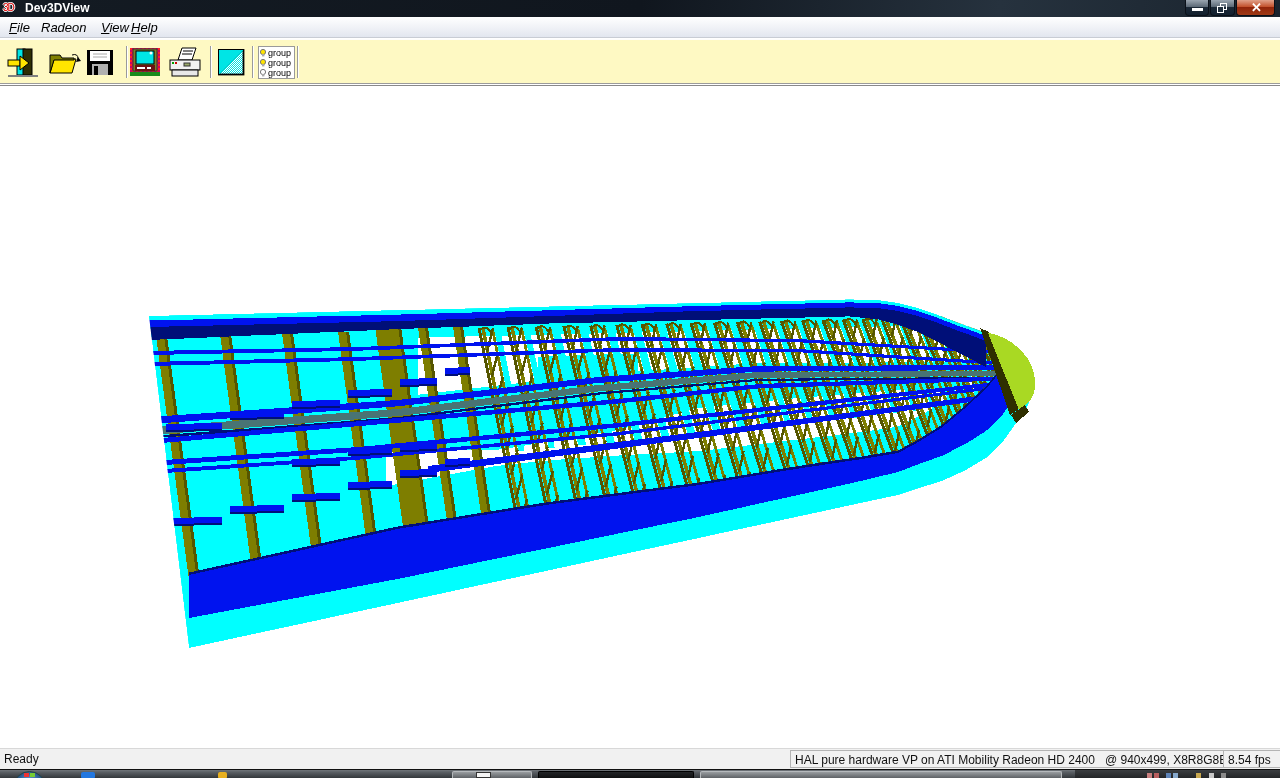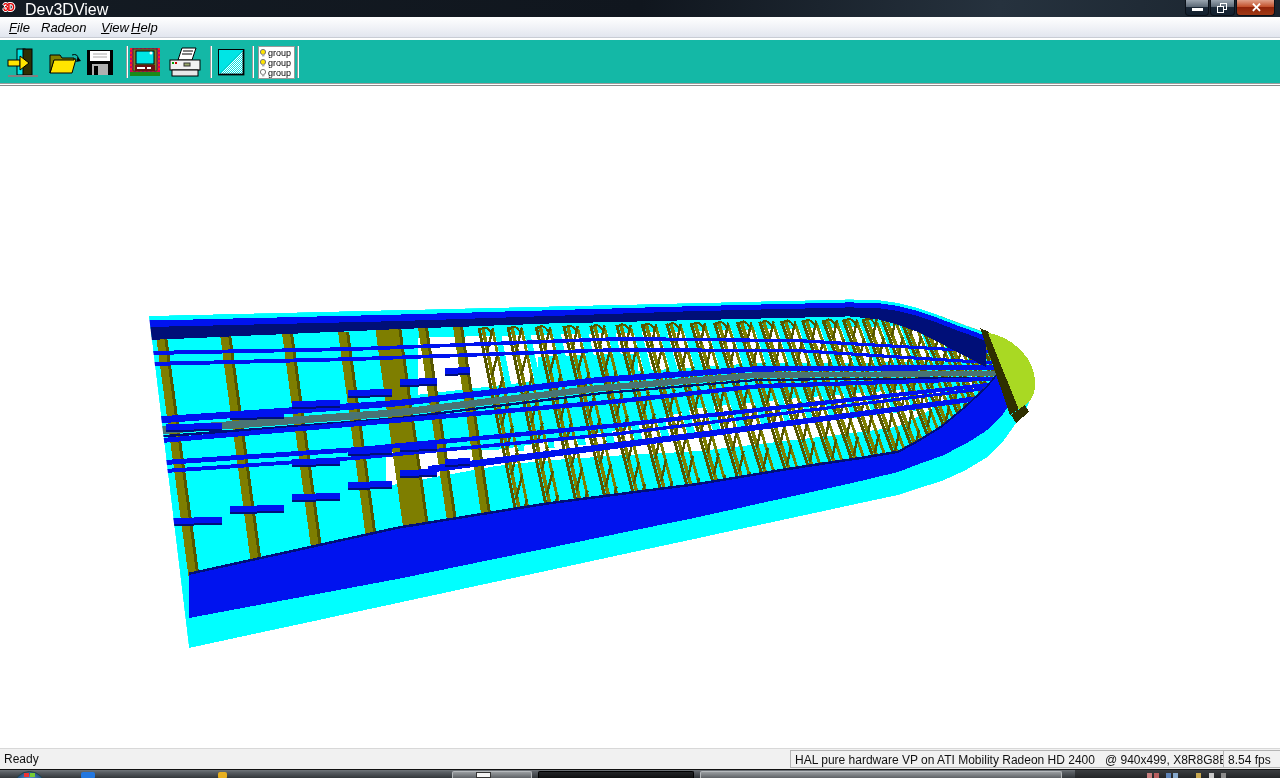--- a/index.html
+++ b/index.html
@@ -1,26 +1,26 @@
 <!DOCTYPE html>
 <html><head><meta charset="utf-8"><style>
 *{margin:0;padding:0;box-sizing:border-box;}
 html,body{width:1280px;height:778px;overflow:hidden;font-family:"Liberation Sans",sans-serif;}
 .abs{position:absolute;}
 #titlebar{left:0;top:0;width:1280px;height:17px;background:linear-gradient(100deg,#141b23 0%,#10161e 50%,#26323e 78%,#1a242e 100%);}
-#ticon{left:3px;top:2px;font-size:10px;font-weight:bold;color:#e00000;text-shadow:-1px 0 #fff,1px 0 #fff,0 -1px #fff,0 1px #fff;letter-spacing:-1px;}
-#ttext{left:25px;top:1px;font-size:16px;font-weight:normal;color:#fff;}
+#ticon{left:3px;top:2px;font-size:10px;font-weight:normal;color:#e00000;text-shadow:-1px 0 #fff,1px 0 #fff,0 -1px #fff,0 1px #fff;letter-spacing:-1px;}
+#ttext{left:25px;top:1px;font-size:12px;font-weight:bold;color:#fff;}
 .capbtn{top:0;height:16px;border:1px solid #0b1119;border-top:none;border-radius:0 0 4px 4px;}
 #btnmin{left:1185px;width:24px;background:linear-gradient(#9aa5b0 0%,#5d6a77 45%,#1b2836 50%,#12202e 100%);}
 #btnmax{left:1210px;width:25px;background:linear-gradient(#9aa5b0 0%,#5d6a77 45%,#1b2836 50%,#12202e 100%);}
 #btncls{left:1236px;width:39px;background:linear-gradient(#e0a18a 0%,#c3512c 45%,#92250a 50%,#a03b16 100%);}
 .glyph{position:absolute;color:#fff;font-weight:bold;}
 #menubar{left:0;top:17px;width:1280px;height:21px;background:linear-gradient(#ffffff,#e2e6ef);border-bottom:1px solid #c8ccd4;}
 .mi{position:absolute;top:3px;font-size:13px;color:#000;font-style:italic;}
-#toolbar{left:0;top:39px;width:1280px;height:45px;background:#14b8a6;border-top:1px solid #fdfdfd;border-bottom:1px solid #9b9b9b;}
+#toolbar{left:0;top:39px;width:1280px;height:45px;background:#fef9c3;border-top:1px solid #fdfdfd;border-bottom:1px solid #9b9b9b;}
 .sep{position:absolute;top:6px;height:32px;width:2px;border-left:1px solid #9a9a9a;border-right:1px solid #fff;}
 #canvas{left:0;top:85px;width:1280px;height:663px;background:#fff;border-top:1px solid #898989;}
 #statusbar{left:0;top:748px;width:1280px;height:21px;background:#f1f1f1;border-top:1px solid #d8d8d8;font-size:12px;color:#111;}
 .spanel{position:absolute;top:1px;height:18px;border:1px solid #b4b4b4;border-right:none;padding:2px 0 0 4px;white-space:nowrap;overflow:hidden;}
 #taskbar{left:0;top:769px;width:1280px;height:9px;background:linear-gradient(#70757a 0%,#585d62 30%,#33373b 100%);border-top:1px solid #111;}
 .tbtn{position:absolute;top:1px;height:8px;border-radius:2px 2px 0 0;}
 </style></head>
 <body>
 <div class="abs" id="titlebar">
  <div class="abs" id="ticon">3D</div>

